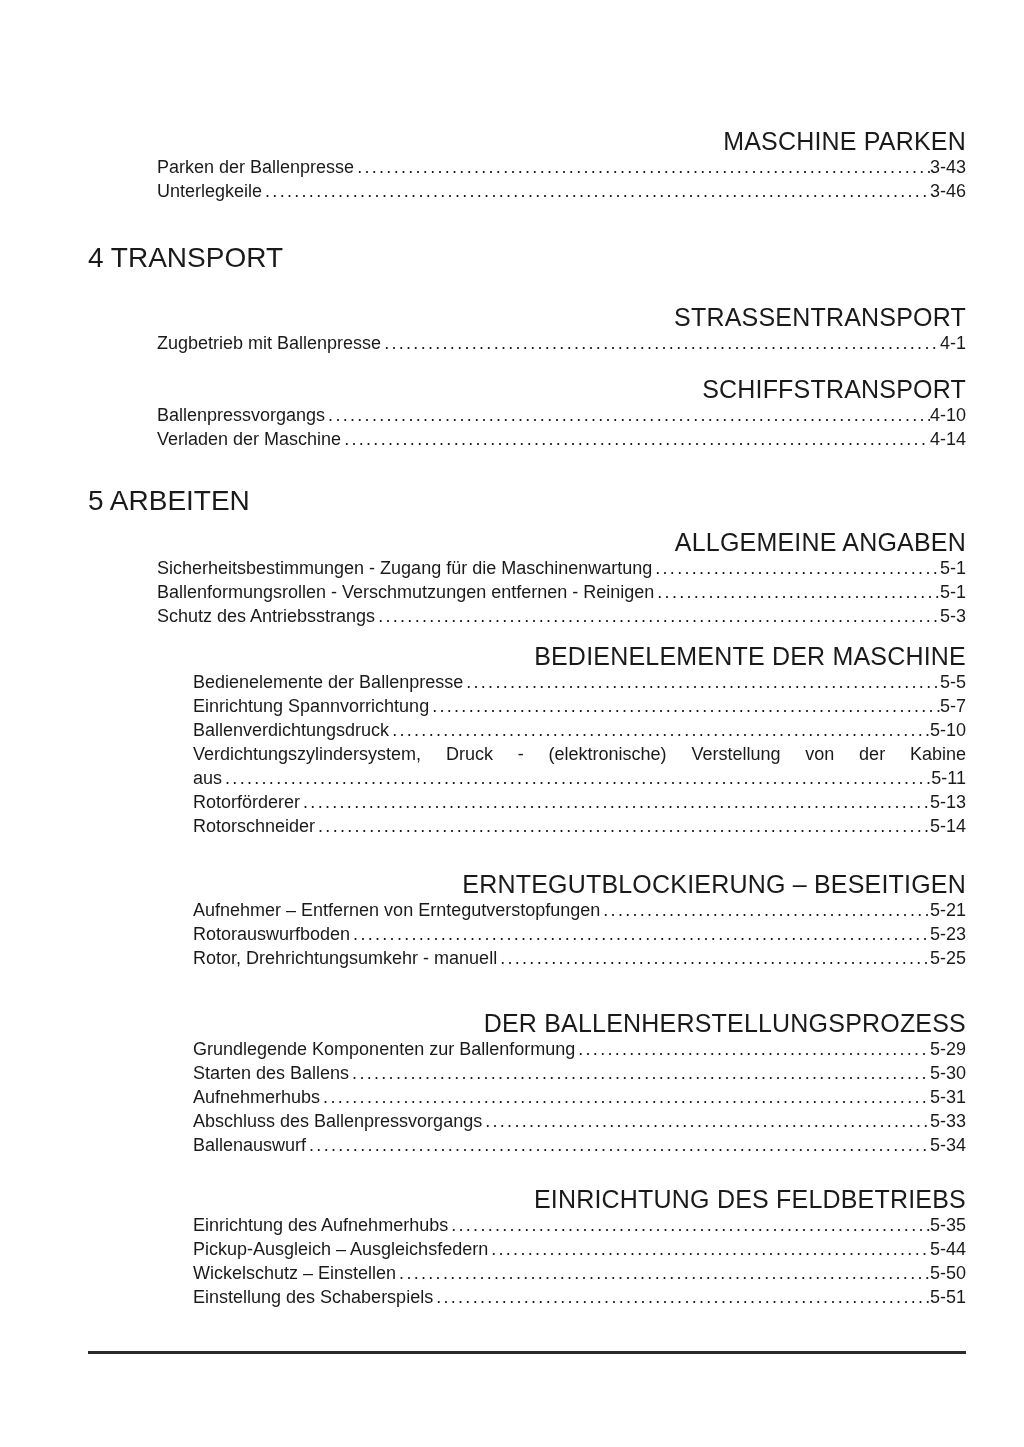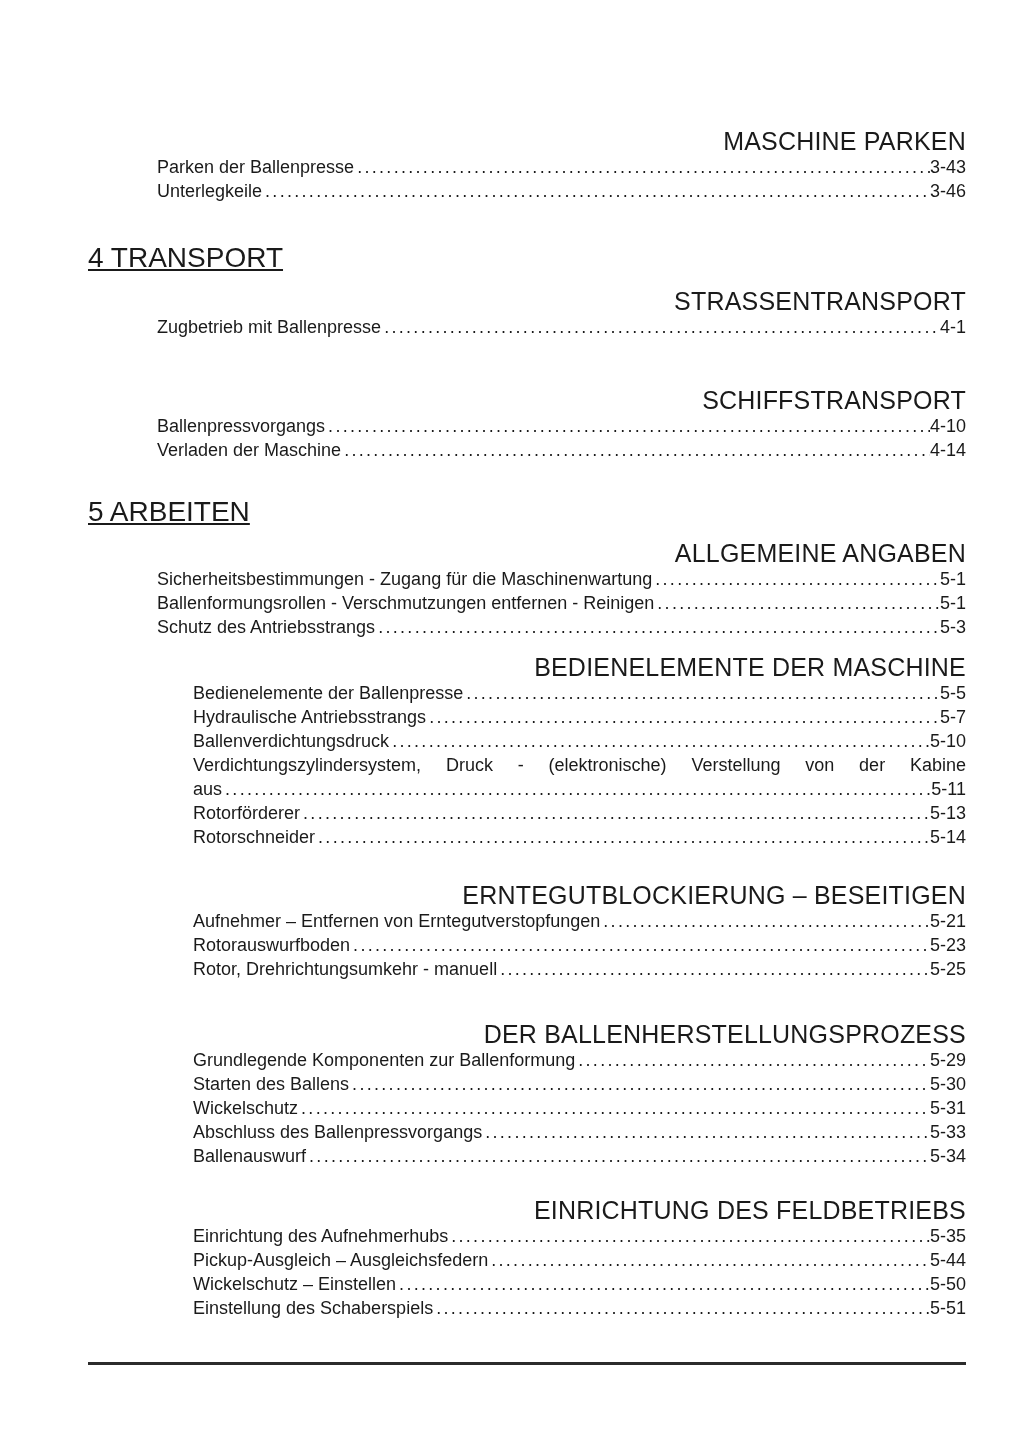--- a/index.html
+++ b/index.html
@@ -21,21 +21,20 @@
   }
   .toc {
     padding-top: 127px;
     width: 966px;
   }
   .chapter-title {
     font-size: 28px;
     line-height: 34px;
     margin: 0 0 0 88px;
     white-space: nowrap;
-    text-decoration: underline;
   }
   .section-title {
     font-size: 25px;
     line-height: 28px;
     margin: 0 0 0 123px;
     letter-spacing: 0.2px;
     white-space: nowrap;
     text-align: right;
   }
   .entries.level1 > .entry-row,
@@ -89,29 +88,29 @@
           <span class="entry-dots"></span>
           <span class="entry-page">3-43</span>
         </div>
         <div class="entry-row">
           <span class="entry-label">Unterlegkeile</span>
           <span class="entry-dots"></span>
           <span class="entry-page">3-46</span>
         </div>
       </div>
       <div class="chapter-title" style="margin-top: 38px;">4 TRANSPORT</div>
-      <div class="section-title" style="margin-top: 12px;">STRASSENTRANSPORT</div>
+      <div class="section-title" style="margin-top: 28px;">STRASSENTRANSPORT</div>
       <div class="entries level1">
         <div class="entry-row">
           <span class="entry-label">Zugbetrieb mit Ballenpresse</span>
           <span class="entry-dots"></span>
           <span class="entry-page">4-1</span>
         </div>
       </div>
-      <div class="section-title" style="margin-top: 47px;">SCHIFFSTRANSPORT</div>
+      <div class="section-title" style="margin-top: 20px;">SCHIFFSTRANSPORT</div>
       <div class="entries level1">
         <div class="entry-row">
           <span class="entry-label">Ballenpressvorgangs</span>
           <span class="entry-dots"></span>
           <span class="entry-page">4-10</span>
         </div>
         <div class="entry-row">
           <span class="entry-label">Verladen der Maschine</span>
           <span class="entry-dots"></span>
           <span class="entry-page">4-14</span>
@@ -137,21 +136,21 @@
         </div>
       </div>
       <div class="section-title" style="margin-top: 14px;">BEDIENELEMENTE DER MASCHINE</div>
       <div class="entries level2">
         <div class="entry-row">
           <span class="entry-label">Bedienelemente der Ballenpresse</span>
           <span class="entry-dots"></span>
           <span class="entry-page">5-5</span>
         </div>
         <div class="entry-row">
-          <span class="entry-label">Hydraulische Antriebsstrangs</span>
+          <span class="entry-label">Einrichtung Spannvorrichtung</span>
           <span class="entry-dots"></span>
           <span class="entry-page">5-7</span>
         </div>
         <div class="entry-row">
           <span class="entry-label">Ballenverdichtungsdruck</span>
           <span class="entry-dots"></span>
           <span class="entry-page">5-10</span>
         </div>
         <div class="entry-wrap">
           <div class="entry-justified">Verdichtungszylindersystem, Druck - (elektronische) Verstellung von der Kabine</div>
@@ -196,21 +195,21 @@
           <span class="entry-label">Grundlegende Komponenten zur Ballenformung</span>
           <span class="entry-dots"></span>
           <span class="entry-page">5-29</span>
         </div>
         <div class="entry-row">
           <span class="entry-label">Starten des Ballens</span>
           <span class="entry-dots"></span>
           <span class="entry-page">5-30</span>
         </div>
         <div class="entry-row">
-          <span class="entry-label">Wickelschutz</span>
+          <span class="entry-label">Aufnehmerhubs</span>
           <span class="entry-dots"></span>
           <span class="entry-page">5-31</span>
         </div>
         <div class="entry-row">
           <span class="entry-label">Abschluss des Ballenpressvorgangs</span>
           <span class="entry-dots"></span>
           <span class="entry-page">5-33</span>
         </div>
         <div class="entry-row">
           <span class="entry-label">Ballenauswurf</span>

